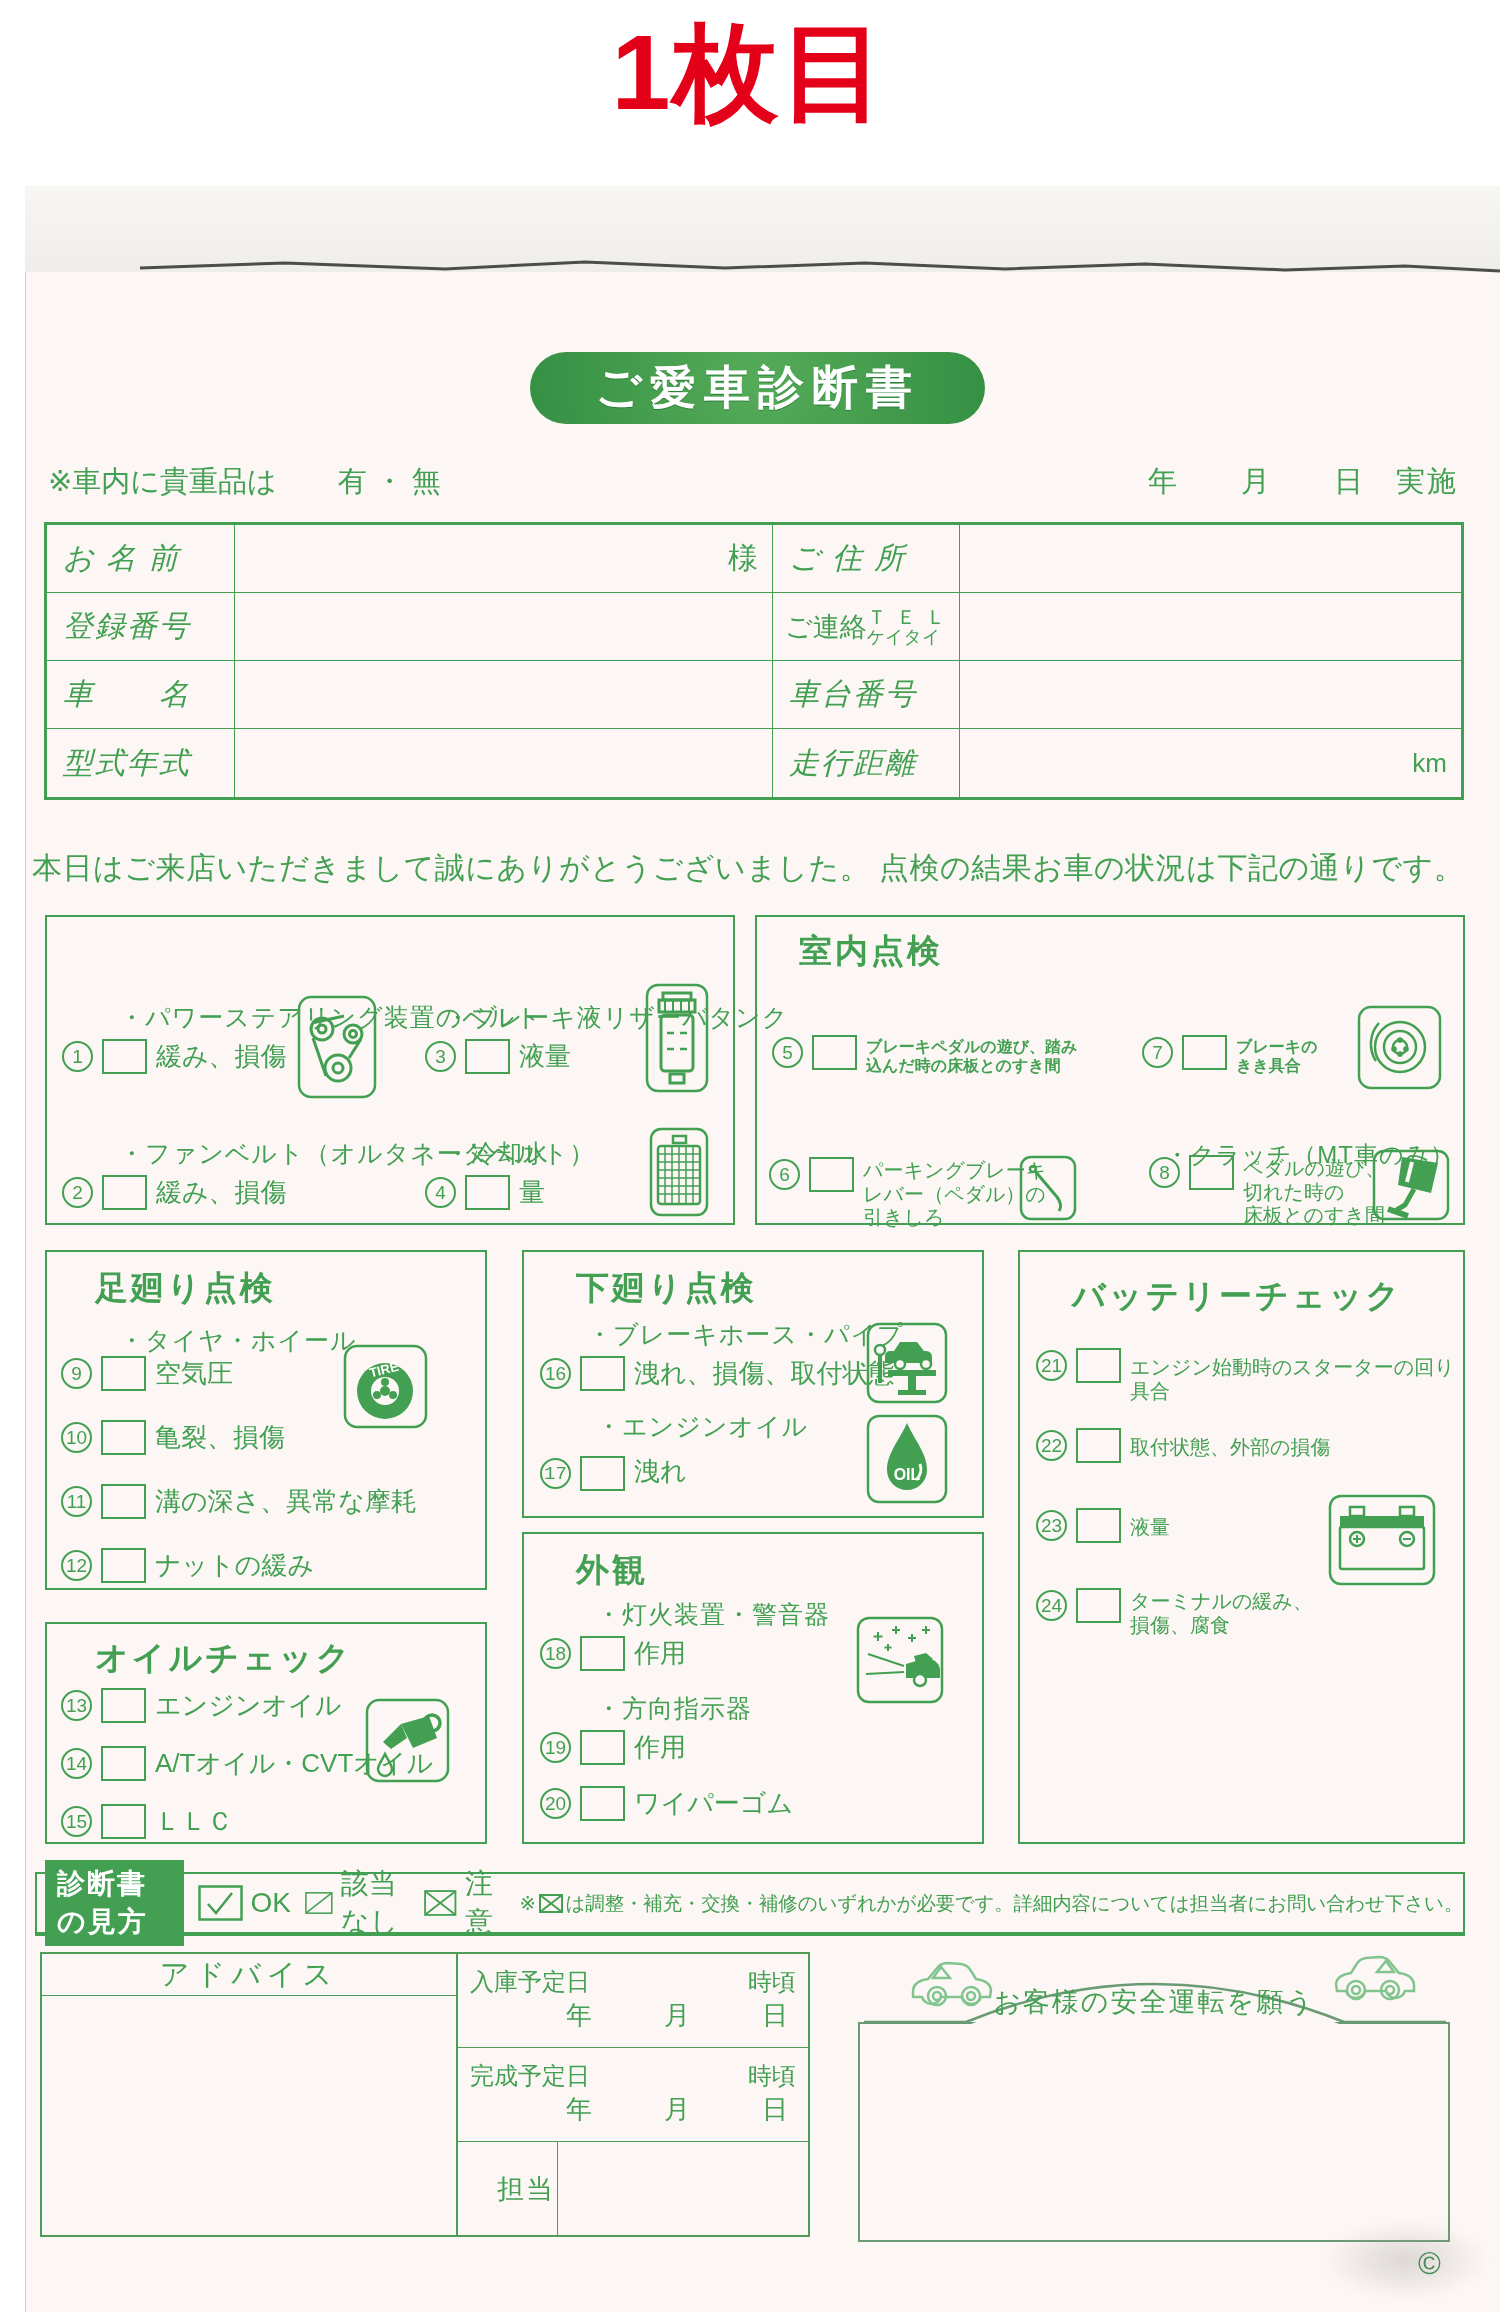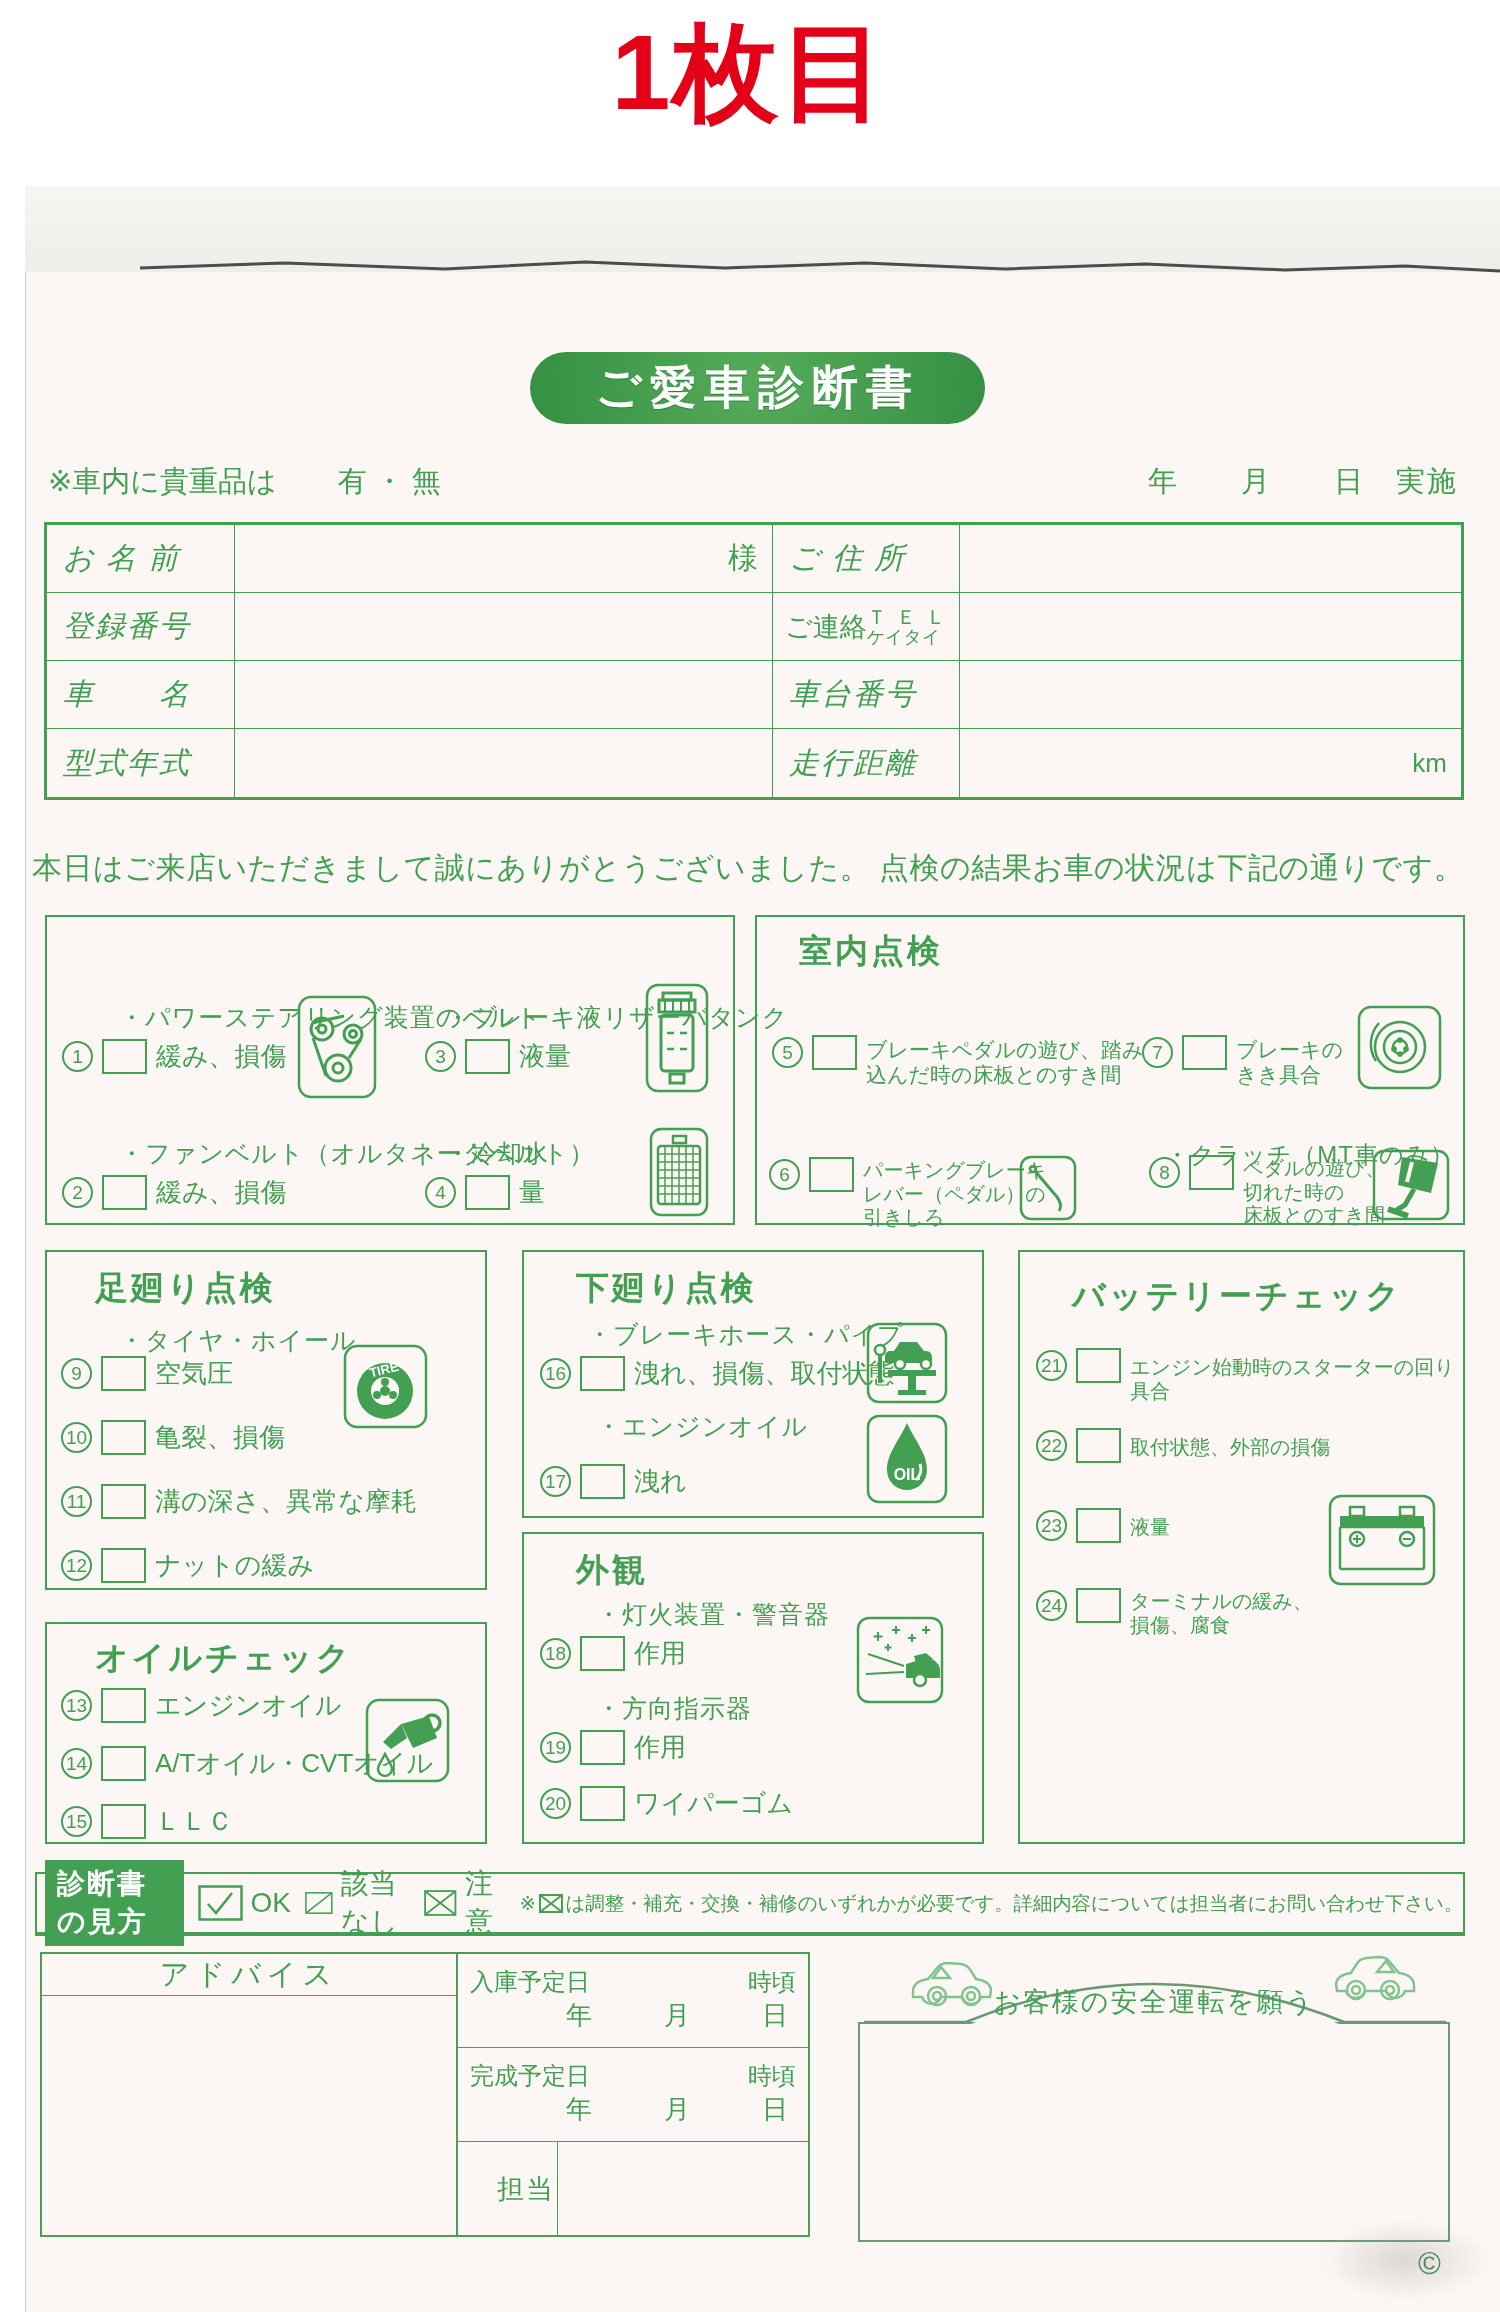--- a/index.html
+++ b/index.html
@@ -25,21 +25,21 @@
 .contact .main{font-size:27px;} .contact .stack{display:flex;flex-direction:column;line-height:1.05;}
 .contact .stack .tel{font-size:20px;letter-spacing:2px;} .contact .stack .kt{font-size:18px;}
 .greeting{position:absolute;left:32px;top:848px;width:1450px;color:var(--g);font-size:30px;letter-spacing:.5px;white-space:nowrap;}
 .sec{position:absolute;border:2.5px solid var(--g);}
 .sec-title{position:absolute;font-size:33px;font-weight:bold;color:var(--g);letter-spacing:3px;}
 .bullet{position:absolute;color:var(--g);font-size:25px;letter-spacing:1px;white-space:nowrap;}
 .item{position:absolute;display:flex;align-items:flex-start;gap:9px;color:var(--g);}
 .num{flex:none;width:31px;height:31px;border:2px solid var(--g);border-radius:50%;display:flex;align-items:center;justify-content:center;font-size:19px;margin-top:2px;}
 .cb{flex:none;width:45px;height:35px;border:2.5px solid var(--g);background:transparent;}
 .lbl{white-space:pre-line;font-size:26px;line-height:1.18;padding-top:2px;}
-.lbl.sm{font-size:21px;line-height:1.2;} .lbl.xs{font-size:20px;line-height:1.18;}
+.lbl.sm{font-size:16px;line-height:1.2;font-weight:bold;} .lbl.xs{font-size:20px;line-height:1.18;}
 .icn{position:absolute;color:var(--g);}
 .icn svg{display:block;width:100%;height:100%;}
 .legend{position:absolute;left:35px;top:1872px;width:1430px;height:64px;border:2.5px solid var(--g);border-bottom-width:4.5px;
   display:flex;align-items:center;gap:14px;padding-left:8px;background:transparent;}
 .badge{background:var(--g);color:#fff;font-size:28px;font-weight:bold;padding:5px 12px;letter-spacing:2px;}
 .leg-item{display:flex;align-items:center;gap:8px;color:var(--g);font-size:28px;}
 .leg-box{width:45px;height:36px;}
 .leg-note{display:flex;align-items:center;color:var(--g);font-size:19.5px;letter-spacing:-.2px;white-space:nowrap;}
 .note-x{display:inline-block;width:24px;height:19px;margin:0 3px;}
 .advice{position:absolute;left:40px;top:1952px;width:418px;height:285px;border:2px solid #4d9c58;}
@@ -322,21 +322,21 @@
     </div>
     <div class="bullet" style="left:72px;top:158px;">・エンジンオイル</div>
     <div class="icn" style="left:342px;top:162px;width:82px;height:90px;">
       <svg viewBox="0 0 82 90" fill="none" stroke="currentColor" stroke-width="2.5">
         <rect x="2" y="2" width="78" height="86" rx="11"></rect>
         <path d="M41 9 C33 27 21 39 21 56 a20 20 0 0 0 40 0 C61 39 49 27 41 9 Z" fill="currentColor" stroke="none"></path>
         <path d="M54 50 a15 15 0 0 1 -4 16" stroke="#fcf7f5" stroke-width="3"></path>
         <text x="41" y="66" font-size="16" font-weight="bold" fill="#ffffff" stroke="none" text-anchor="middle">OIL</text>
       </svg>
     </div>
-    <div class="item" style="left:16px;top:212px;">
+    <div class="item" style="left:16px;top:204px;font-family:Liberation Mono, monospace;">
       <span class="num">17</span>
       <span class="cb"></span>
       <span class="lbl">洩れ</span>
     </div>
   </div>
 
   <div class="sec" style="left:522px;top:1532px;width:462px;height:312px;">
     <div class="sec-title" style="left:52px;top:14px;">外観</div>
     <div class="bullet" style="left:72px;top:64px;">・灯火装置・警音器</div>
     <div class="icn" style="left:332px;top:82px;width:88px;height:88px;">

